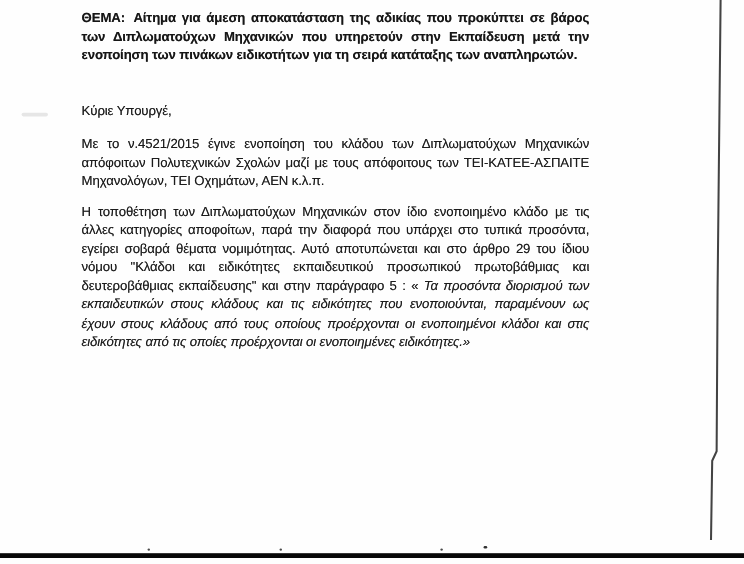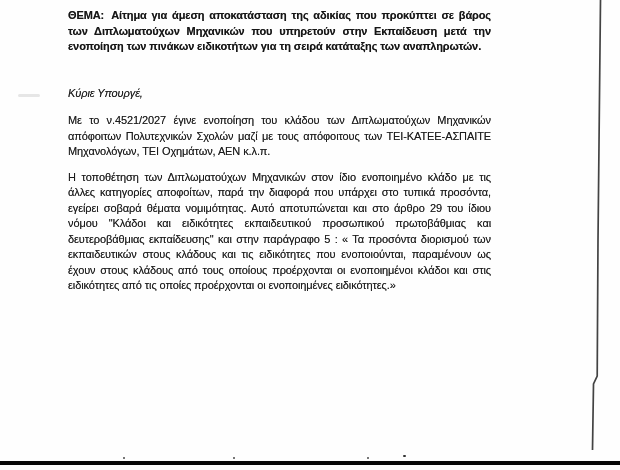--- a/index.html
+++ b/index.html
@@ -37,29 +37,29 @@
   }
   .subject {
     font-weight: bold;
     margin-top: 8px !important;
     color: #161616;
   }
   .subject-label {
     padding-right: 7px;
   }
   .salutation {
-    font-style: italic;
     text-align: left;
   }
   .sal1 { margin-top: 31px !important; }
   .sal2 { margin-top: 8px !important; }
   .para1 { margin-top: 12px !important; }
   .para2 { margin-top: 10px !important; }
   .para3 { margin-top: 10px !important; }
   .quote {
+    font-style: italic;
   }
   .scanline {
     position: absolute;
     left: 0;
     top: 0;
     pointer-events: none;
   }
   .bottombar {
     position: absolute;
     left: 0;
@@ -84,21 +84,21 @@
 
 <div class="page">
 
   <div class="content">
 
     <p class="subject"><span class="subject-label">ΘΕΜΑ:</span><span>Αίτημα για άμεση αποκατάσταση της αδικίας που προκύπτει σε βάρος των Διπλωματούχων Μηχανικών που υπηρετούν στην Εκπαίδευση μετά την ενοποίηση των πινάκων ειδικοτήτων για τη σειρά κατάταξης των αναπληρωτών.</span></p>
 
     <p class="salutation sal1">Κύριε Υπουργέ,</p>
 
 
-    <p class="para1">Με το ν.4521/2027 έγινε ενοποίηση του κλάδου των Διπλωματούχων Μηχανικών απόφοιτων Πολυτεχνικών Σχολών μαζί με τους απόφοιτους των ΤΕΙ-ΚΑΤΕΕ-ΑΣΠΑΙΤΕ Μηχανολόγων, ΤΕΙ Οχημάτων, ΑΕΝ κ.λ.π.</p>
+    <p class="para1">Με το ν.4521/2015 έγινε ενοποίηση του κλάδου των Διπλωματούχων Μηχανικών απόφοιτων Πολυτεχνικών Σχολών μαζί με τους απόφοιτους των ΤΕΙ-ΚΑΤΕΕ-ΑΣΠΑΙΤΕ Μηχανολόγων, ΤΕΙ Οχημάτων, ΑΕΝ κ.λ.π.</p>
 
 
     <p class="para3"><span>Η τοποθέτηση των Διπλωματούχων Μηχανικών στον ίδιο ενοποιημένο κλάδο με τις άλλες κατηγορίες αποφοίτων, παρά την διαφορά που υπάρχει στο τυπικά προσόντα, εγείρει σοβαρά θέματα νομιμότητας. Αυτό αποτυπώνεται και στο άρθρο 29 του ίδιου νόμου "Κλάδοι και ειδικότητες εκπαιδευτικού προσωπικού πρωτοβάθμιας και δευτεροβάθμιας εκπαίδευσης" και στην παράγραφο 5 : « </span><span class="quote">Τα προσόντα διορισμού των εκπαιδευτικών στους κλάδους και τις ειδικότητες που ενοποιούνται, παραμένουν ως έχουν στους κλάδους από τους οποίους προέρχονται οι ενοποιημένοι κλάδοι και στις ειδικότητες από τις οποίες προέρχονται οι ενοποιημένες ειδικότητες.»</span></p>
 
   </div>
 
   <svg class="scanline" width="620" height="470" viewBox="0 0 620 470">
     <polyline points="600.5,0 598,240 597.2,376 593.5,384 592.5,450" fill="none" stroke="#222222" stroke-width="1.7" opacity="0.85"></polyline>
   </svg>
 

